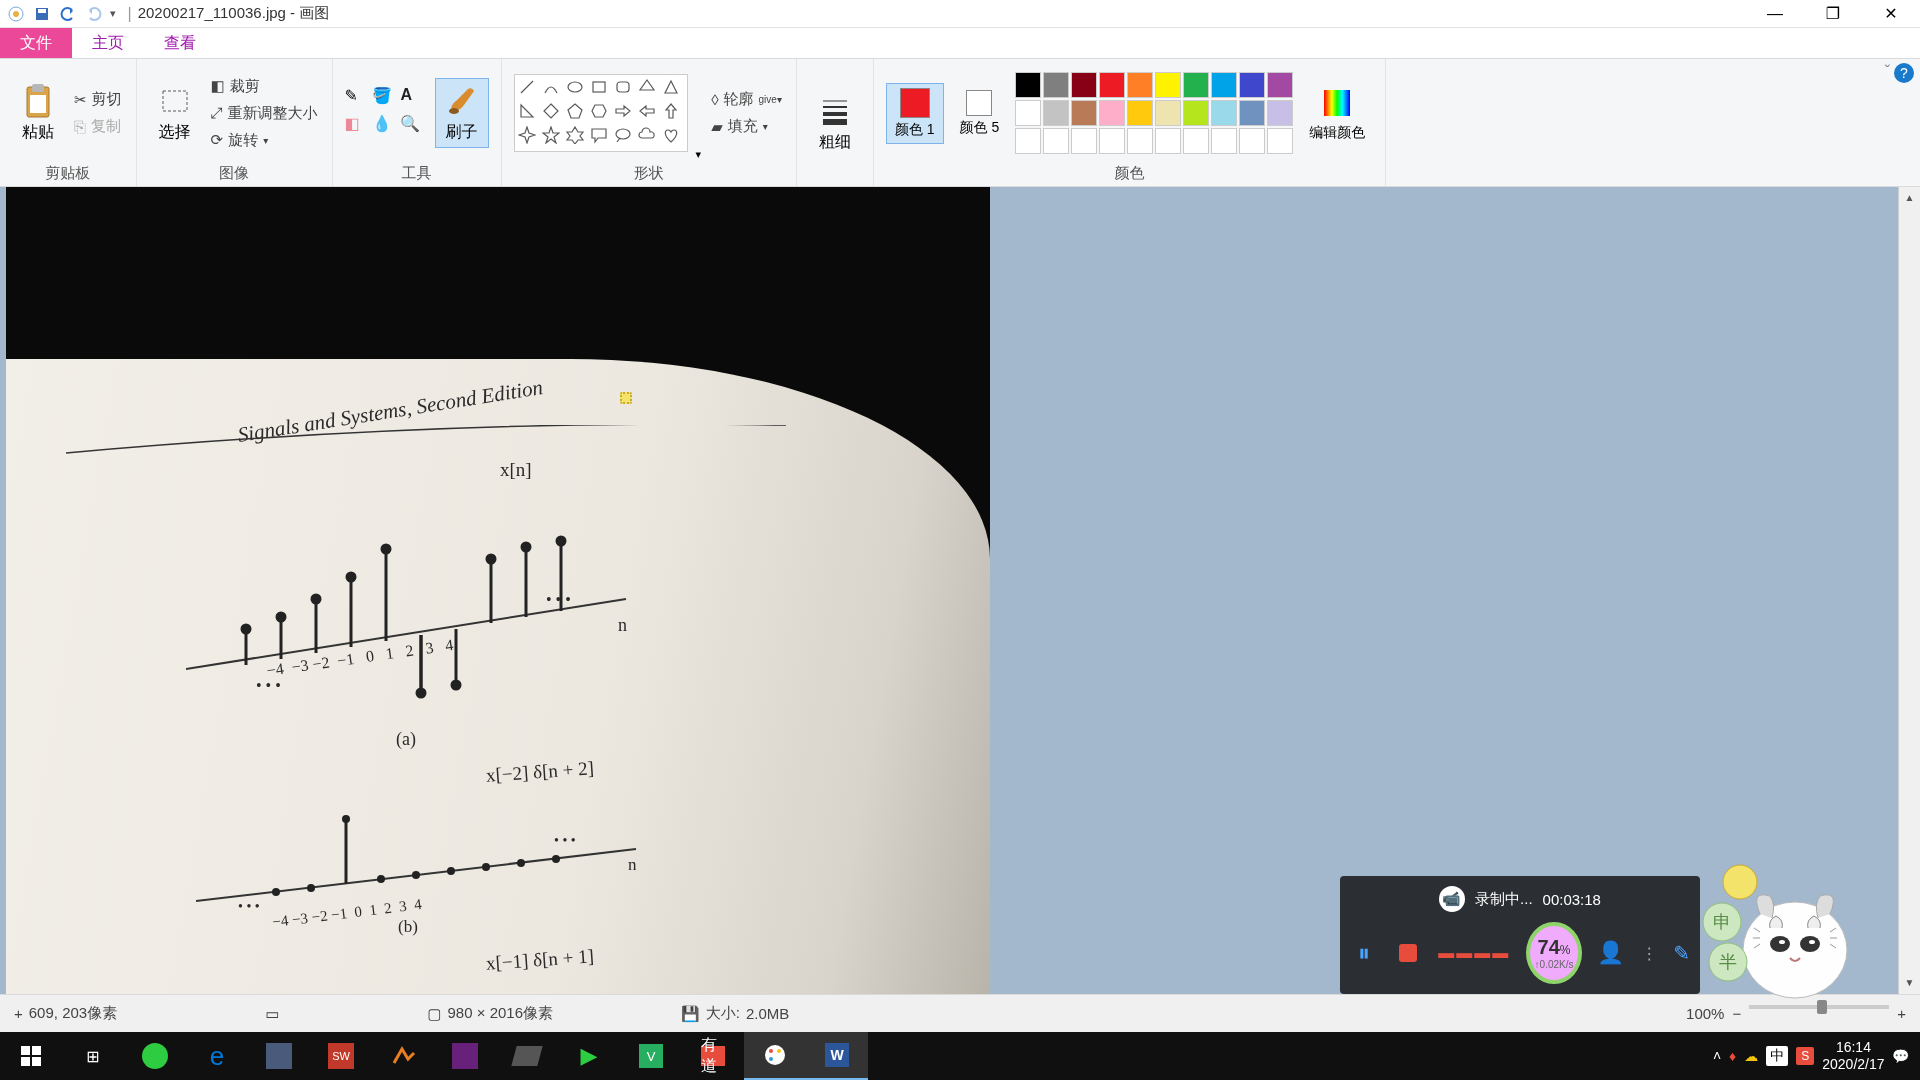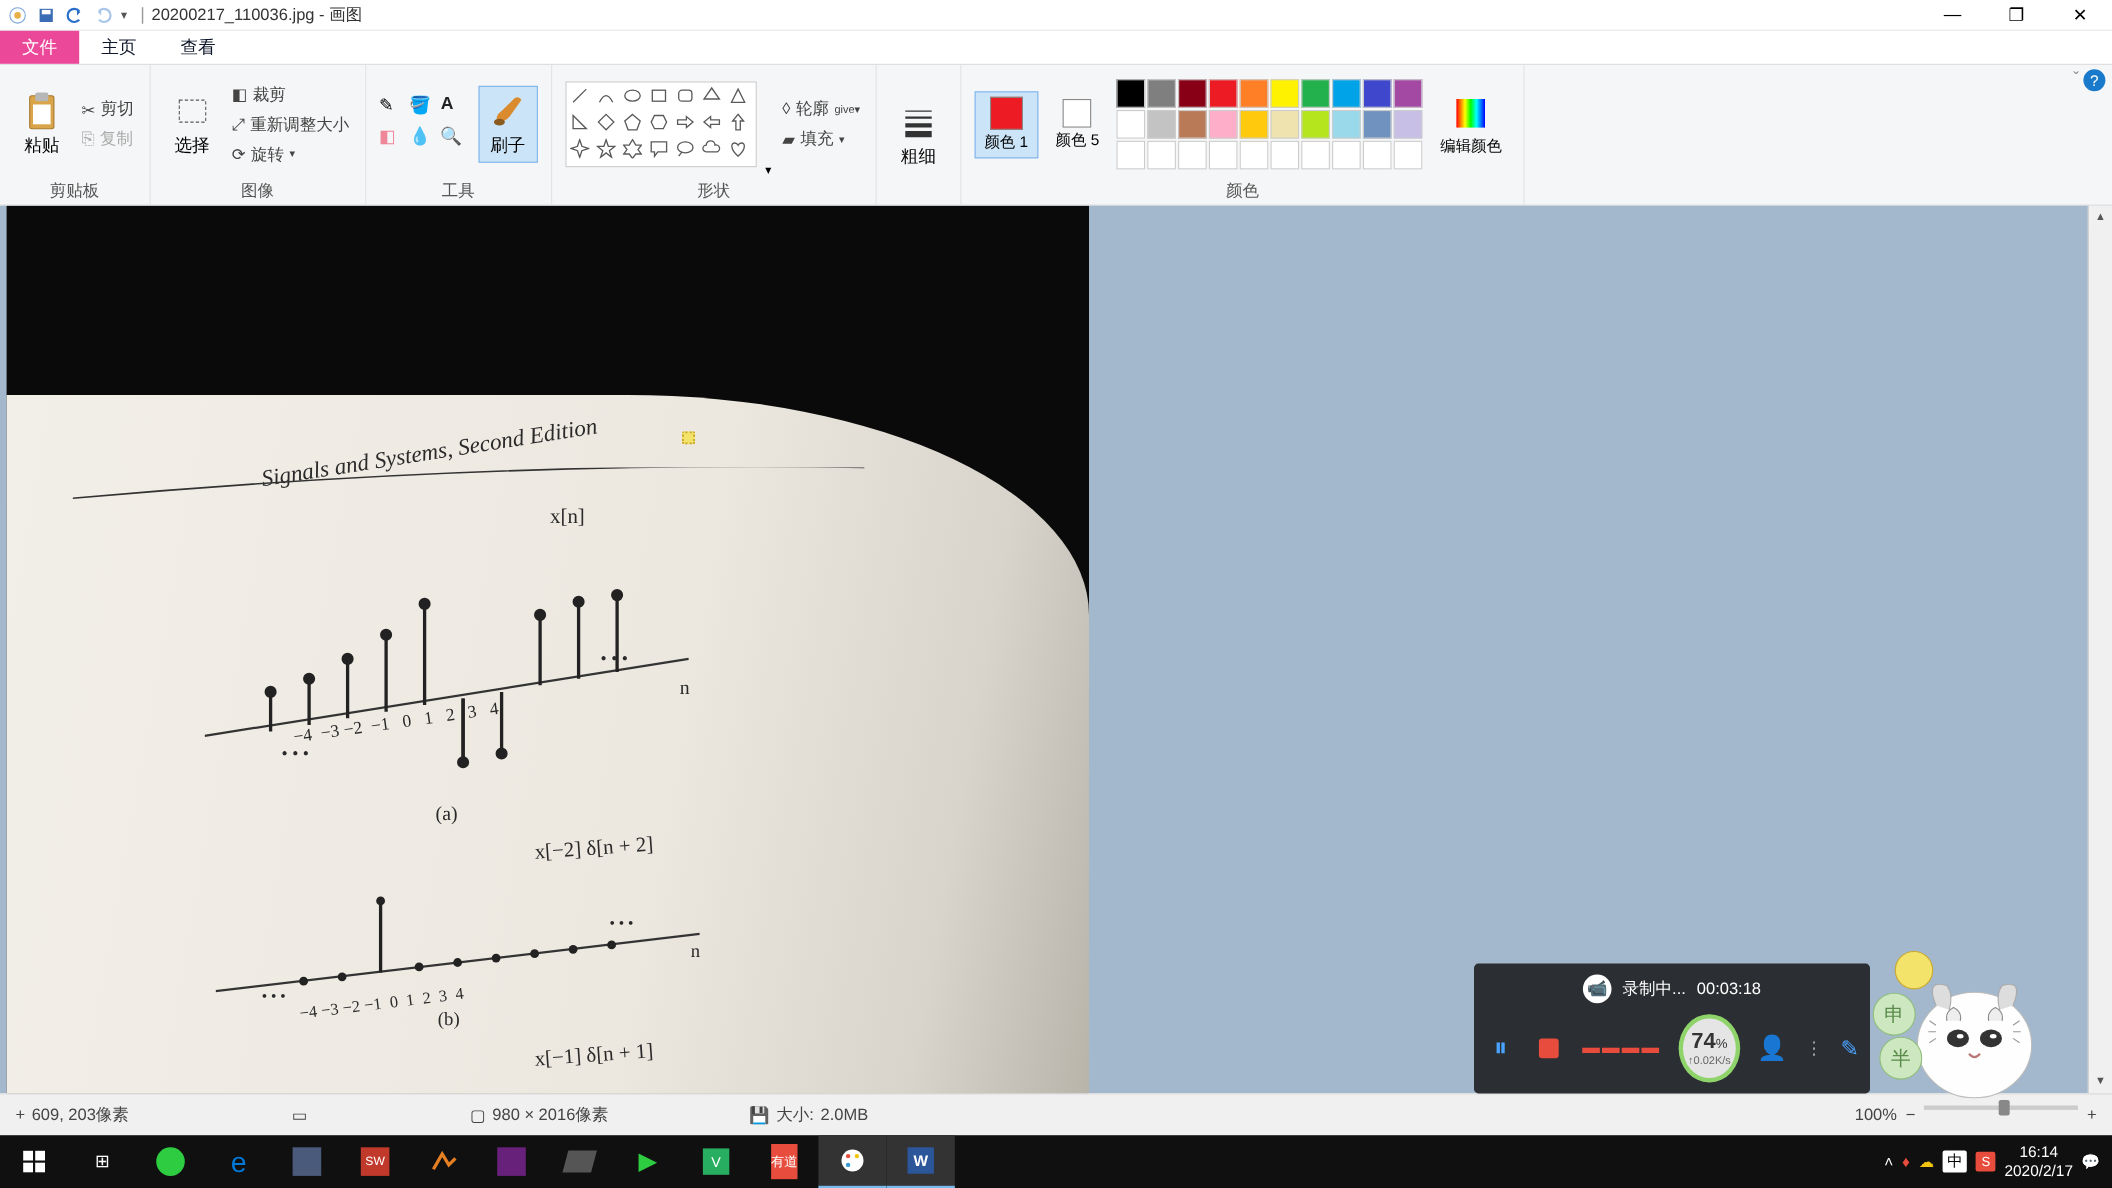--- a/index.html
+++ b/index.html
@@ -5,21 +5,21 @@
 *{margin:0;padding:0;box-sizing:border-box;font-family:"Microsoft YaHei",SimSun,sans-serif}
 body{width:1920px;height:1080px;background:#fff;overflow:hidden;position:relative;font-size:16px}
 .titlebar{height:28px;background:#fff;display:flex;align-items:center;border-bottom:1px solid #e3e3e3}
 .qat{display:flex;align-items:center;gap:6px;padding:0 6px}
 .qat .icon{width:20px;height:20px;display:flex;align-items:center;justify-content:center}
 .title-sep{color:#999;margin:0 6px}
 .title-text{color:#333;font-size:15px}
 .winbtns{margin-left:auto;display:flex}
 .winbtn{width:58px;height:28px;display:flex;align-items:center;justify-content:center;font-size:16px}
 .tabs{height:31px;background:#fff;display:flex;align-items:stretch;border-bottom:1px solid #dadada}
-.tab{padding:0 20px;display:flex;align-items:center;font-size:16px;color:#0f172a}
+.tab{padding:0 20px;display:flex;align-items:center;font-size:16px;color:#a21caf}
 .tab.active{background:#ec4899;color:#fff}
 .ribbon{height:128px;background:#f5f6f7;display:flex;border-bottom:1px solid #dadada;position:relative}
 .rgroup{display:flex;flex-direction:column;padding:6px 12px 0;border-right:1px solid #e3e3e3}
 .rgroup .body{flex:1;display:flex;align-items:center;gap:8px}
 .rgroup .label{text-align:center;font-size:15px;color:#555;padding:3px 0}
 .bigbtn{display:flex;flex-direction:column;align-items:center;gap:3px;padding:4px 8px;min-width:46px}
 .bigbtn .ic{width:36px;height:36px;display:flex;align-items:center;justify-content:center}
 .bigbtn.selected{background:#cce4f7;border:1px solid #7eb4ea}
 .smallrow{display:flex;flex-direction:column;gap:4px}
 .smallbtn{display:flex;align-items:center;gap:5px;font-size:15px;color:#444;padding:2px}
@@ -34,21 +34,21 @@
 .page{position:absolute;top:172px;left:0;width:984px;height:644px;background:linear-gradient(100deg,#f2efe8 0%,#ece8e0 60%,#d8d4cc 85%,#b8b4aa 100%);border-radius:0 420px 0 0/0 200px 0 0}
 .booktxt{position:absolute;color:#2a2a2a;font-family:Georgia,serif}
 .scrollbar{position:absolute;right:0;top:187px;bottom:38px;width:22px;background:#f0f0f0;border-left:1px solid #ccc}
 .sbbtn{height:22px;background:#f0f0f0;text-align:center;font-size:10px;color:#555;line-height:22px}
 .statusbar{position:absolute;bottom:0;left:0;right:0;height:38px;background:#f0f0f0;border-top:1px solid #dadada;display:flex;align-items:center;font-size:15px;color:#444}
 .statusbar>div{padding:0 14px;display:flex;align-items:center;gap:6px}
 .recorder{position:absolute;right:10px;bottom:42px;width:360px;background:#2b2e33;border-radius:4px;padding:10px;color:#fff}
 .rec-row1{display:flex;align-items:center;gap:10px;font-size:15px;justify-content:center}
 .rec-row2{display:flex;align-items:center;gap:16px;margin-top:10px;justify-content:space-around}
 .rec-btn{width:32px;height:32px;border-radius:4px;display:flex;align-items:center;justify-content:center}
-.badge-circle{width:62px;height:62px;border:4px solid #8fd46a;border-radius:50%;background:#e5e5e5;color:#333;display:flex;flex-direction:column;align-items:center;justify-content:center;font-size:14px}
+.badge-circle{width:62px;height:62px;border:4px solid #8fd46a;border-radius:50%;background:#f0abfc;color:#333;display:flex;flex-direction:column;align-items:center;justify-content:center;font-size:14px}
 .mascot{position:absolute;right:20px;bottom:30px;width:160px;height:170px}
 .taskbar{position:absolute;bottom:-48px;left:0;width:1920px;height:48px;background:#101010;display:flex;align-items:center}
 
 body{height:1080px}
 .statusbar{bottom:48px}
 .canvasarea{bottom:86px}
 .scrollbar{bottom:86px}
 .taskbar{bottom:0}
 .tbic{width:62px;height:48px;display:flex;align-items:center;justify-content:center;color:#fff}
 .tbic.active{background:#333;border-bottom:2px solid #76b9ed}
@@ -531,21 +531,21 @@
       <div style="width:26px;height:26px;background:#68217a"></div>
     </div>
   <div class="tbic">
       <div style="width:26px;height:20px;background:#555;transform:skewX(-15deg)"></div>
     </div>
   <div class="tbic" style="color:#2ecc40;font-size:22px">▶</div>
   <div class="tbic">
       <div style="width:24px;height:24px;background:#27ae60;color:#fff;font-size:13px;display:flex;align-items:center;justify-content:center">V</div>
     </div>
   <div class="tbic">
-      <div style="width:24px;height:32px;background:#e74c3c;color:#fff;font-size:12px;display:flex;align-items:center;justify-content:center">有道</div>
+      <div style="width:24px;height:20px;background:#e74c3c;color:#fff;font-size:16px;display:flex;align-items:center;justify-content:center">有道</div>
     </div>
   <div class="tbic active">
       <svg width="24" height="24">
         <circle cx="12" cy="12" r="10" fill="#fff"></circle>
         <circle cx="8" cy="8" r="2" fill="#e74c3c"></circle>
         <circle cx="16" cy="8" r="2" fill="#f1c40f"></circle>
         <circle cx="8" cy="16" r="2" fill="#3498db"></circle>
       </svg>
     </div>
   <div class="tbic active">

